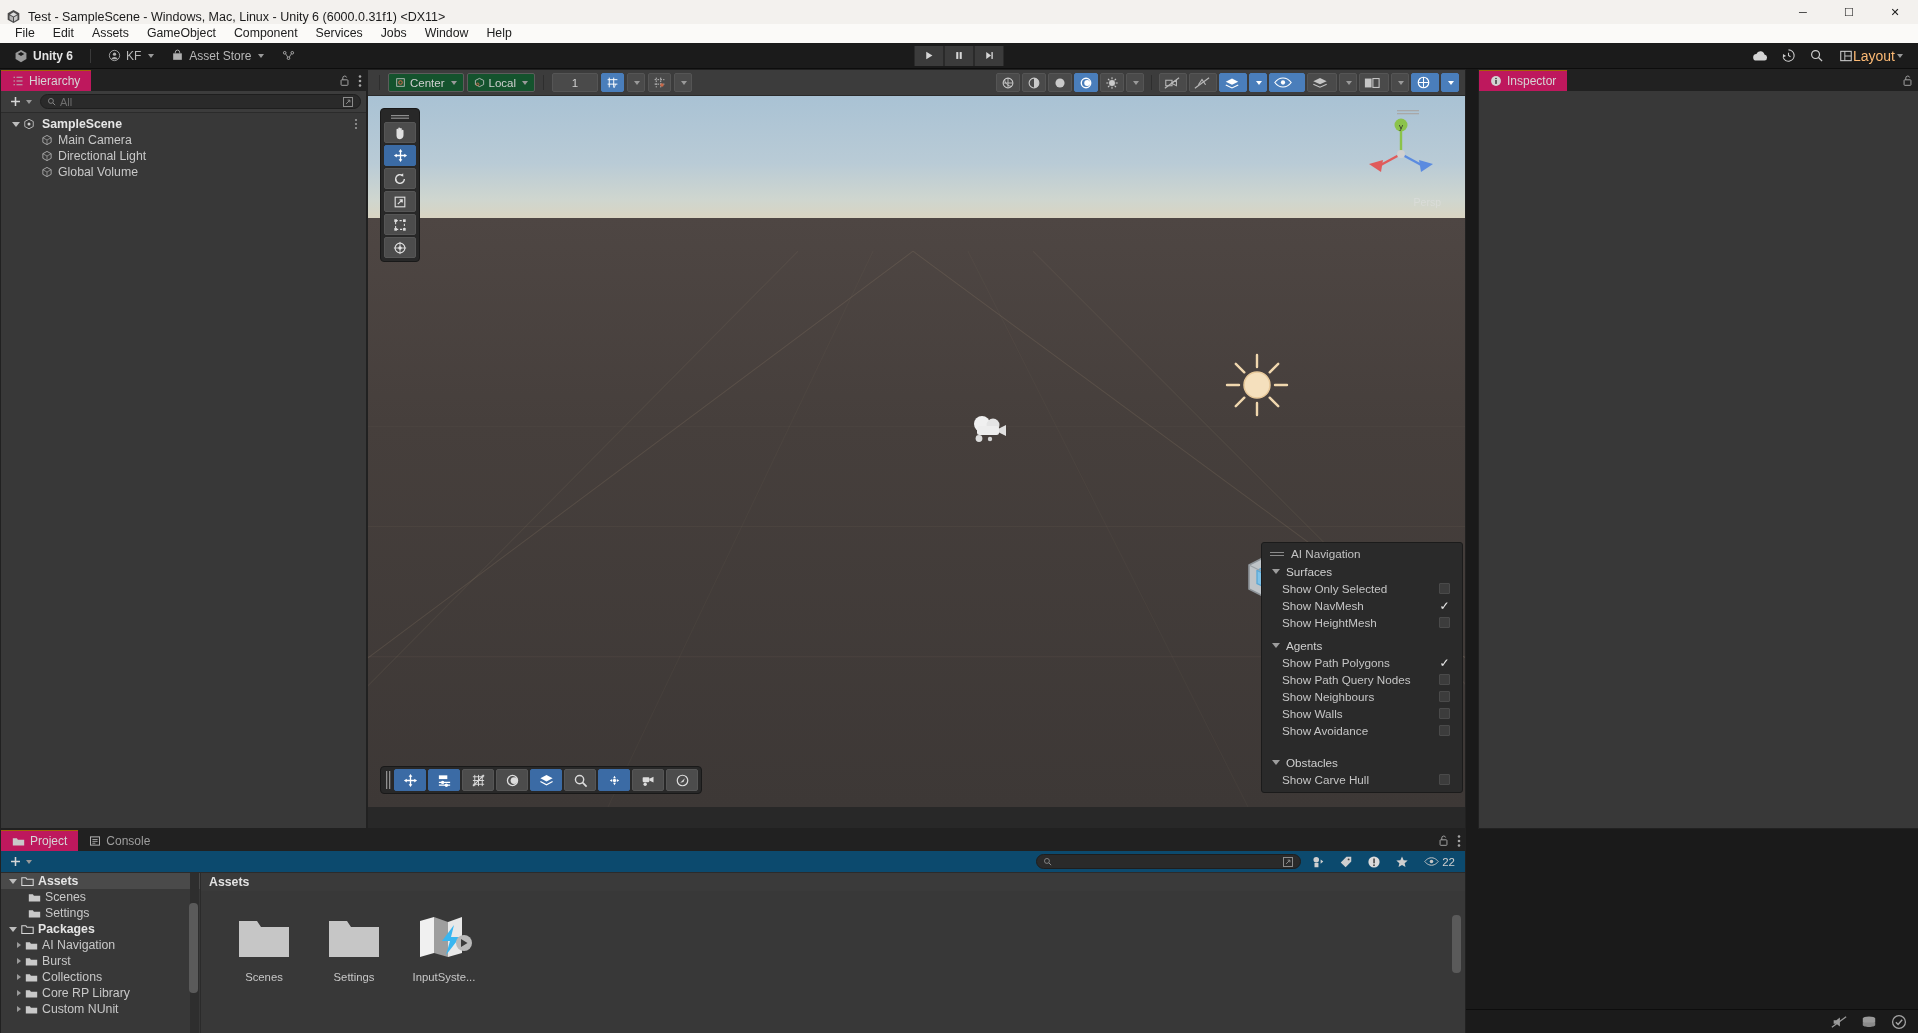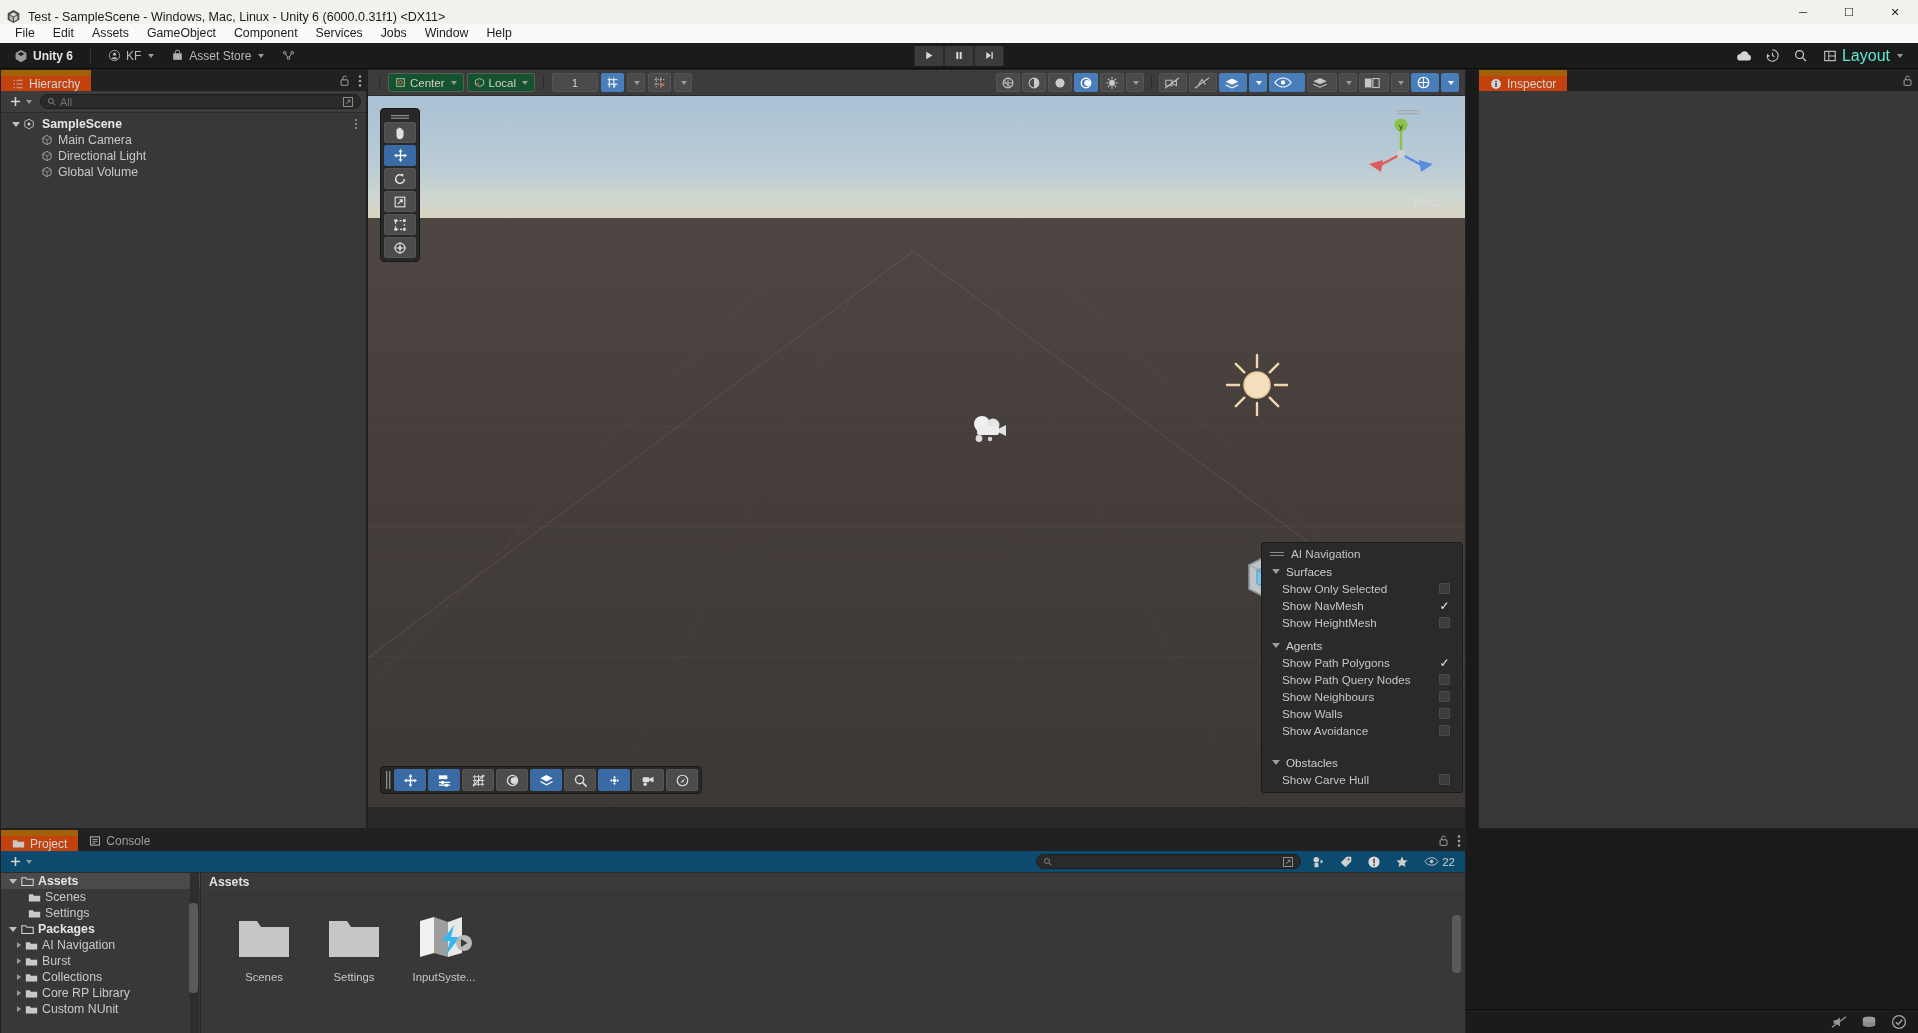--- a/index.html
+++ b/index.html
@@ -29,31 +29,31 @@
   .tb-sep { width:1px; height:14px; background:#3a3a3a; margin:0 6px; }
   .unity-logo { width:14px; height:14px; }
   .caret { width:0;height:0;border-left:3.5px solid transparent;border-right:3.5px solid transparent;
     border-top:4px solid #9a9a9a; margin-left:2px; }
   #play-controls { position:absolute; left:50%; transform:translateX(-50%);
     display:flex; gap:1px; }
   .playbtn { width:29px; height:20px; background:#3b3b3b; display:flex;
     align-items:center; justify-content:center; }
   #right-tools { margin-left:auto; display:flex; align-items:center; gap:2px; }
   .rt { width:26px; height:22px; display:flex; align-items:center; justify-content:center; }
-  #layout-btn { display:flex; align-items:center; gap:5px; padding:0 7px; height:21px;
-    font-size:16px; color:#5eead4; }
+  #layout-btn { display:flex; align-items:center; padding:0 7px; height:21px;
+    font-size:14px; color:#fdba74; }
 
   
   #workspace { position:relative; height:calc(1033px - 24px - 19px - 26px - 24px); }
 
   .panel { position:absolute; background:#383838; border:1px solid #212121; }
   .panel-tabs { height:21px; background:#212121; display:flex; align-items:flex-end; position:relative; }
   .ptab { display:flex; align-items:center; gap:5px; height:21px; padding:0 11px;
     font-size:12px; color:#9e9e9e; background:#212121; }
-  .ptab.active { background:#c2410c; color:#d6d6d6; border-top:6px solid #a16207; }
+  .ptab.active { background:#be185d; color:#d6d6d6; border-top:1px solid #a16207; }
   .ptab-right { position:absolute; right:4px; top:0; height:21px; display:flex;
     align-items:center; gap:8px; }
 
   
   #hierarchy { left:0; top:0; width:367px; height:760px; }
   #hier-toolbar { height:22px; background:#3c3c3c; display:flex; align-items:center;
     gap:5px; padding:0 5px; border-bottom:1px solid #2b2b2b; }
   .plus-btn { display:flex; align-items:center; gap:2px; color:#d0d0d0; font-size:15px;
     padding:0 3px; }
   .search-box { flex:1; height:15px; background:#2a2a2a; border:1px solid #1e1e1e;

